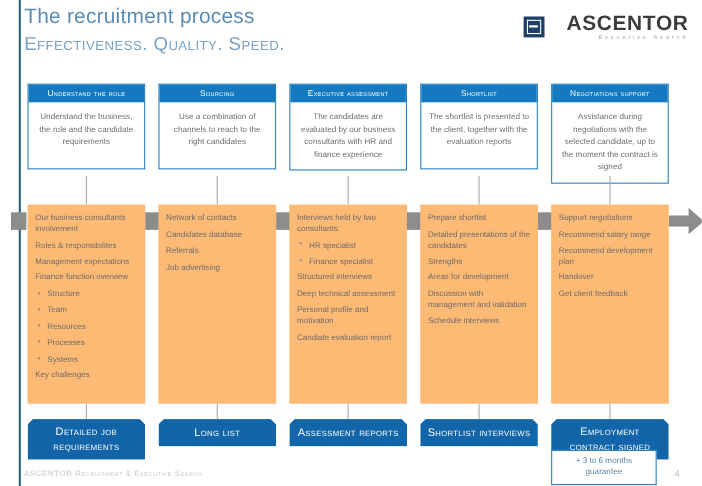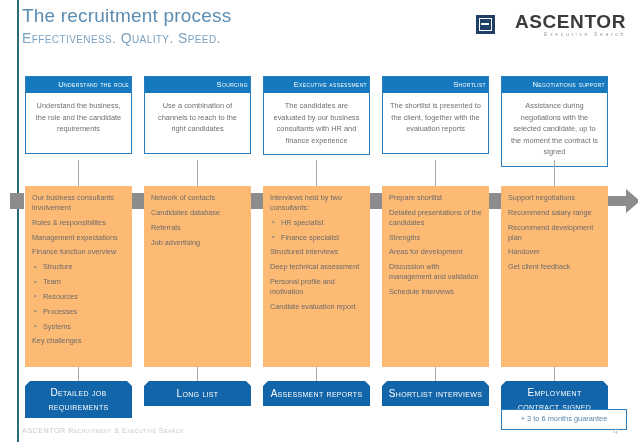--- a/index.html
+++ b/index.html
@@ -42,21 +42,21 @@
   .slide-title {
     font-size: 19px;
     color: #5b8db3;
     font-weight: 400;
     letter-spacing: 0.2px;
     line-height: 1.1;
     white-space: nowrap;
   }
   .slide-subtitle {
     margin-top: 3px;
-    font-size: 14px;
+    font-size: 17px;
     color: #7ba2c2;
     font-variant: small-caps;
     letter-spacing: 0.4px;
     white-space: nowrap;
   }
 
   
   .logo {
     position: absolute;
     right: 12px;
@@ -127,21 +127,21 @@
     border: 1px solid #2b7fc0;
     box-sizing: border-box;
     background: #ffffff;
   }
   .card-head {
     background: #1479be;
     color: #ffffff;
     font-size: 7.6px;
     font-variant: small-caps;
     letter-spacing: 0.35px;
-    text-align: right;
+    text-align: center;
     padding: 4px 2px 4px;
     line-height: 1.1;
   }
   .card-body {
     color: #6f6f6f;
     font-size: 7.4px;
     line-height: 1.55;
     text-align: center;
     padding: 7px 7px 8px;
     min-height: 60px;
@@ -210,21 +210,21 @@
     box-sizing: border-box;
     min-height: 25px;
     display: flex;
     align-items: center;
     justify-content: center;
     clip-path: polygon(5px 0, calc(100% - 5px) 0, 100% 5px, 100% 100%, 0 100%, 0 5px);
   }
   .guarantee {
     position: absolute;
     top: 333px;
-    width: 126px;
+    width: 96px;
     background: #ffffff;
     border: 1px solid #2b7fc0;
     box-sizing: border-box;
     color: #5a87ab;
     font-size: 7.4px;
     line-height: 1.4;
     text-align: center;
     padding: 4px 4px 5px;
   }
 

